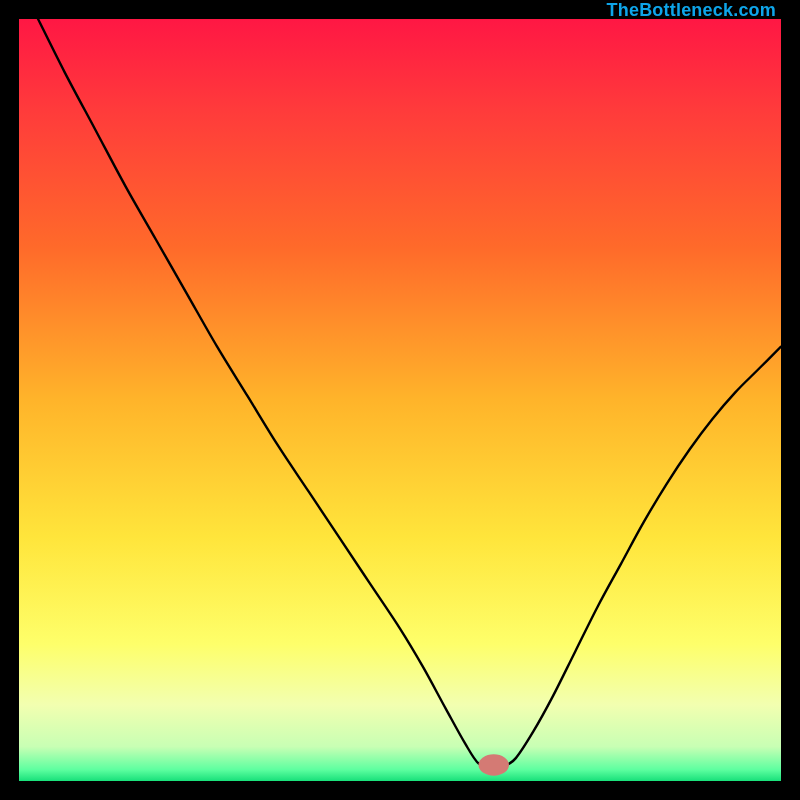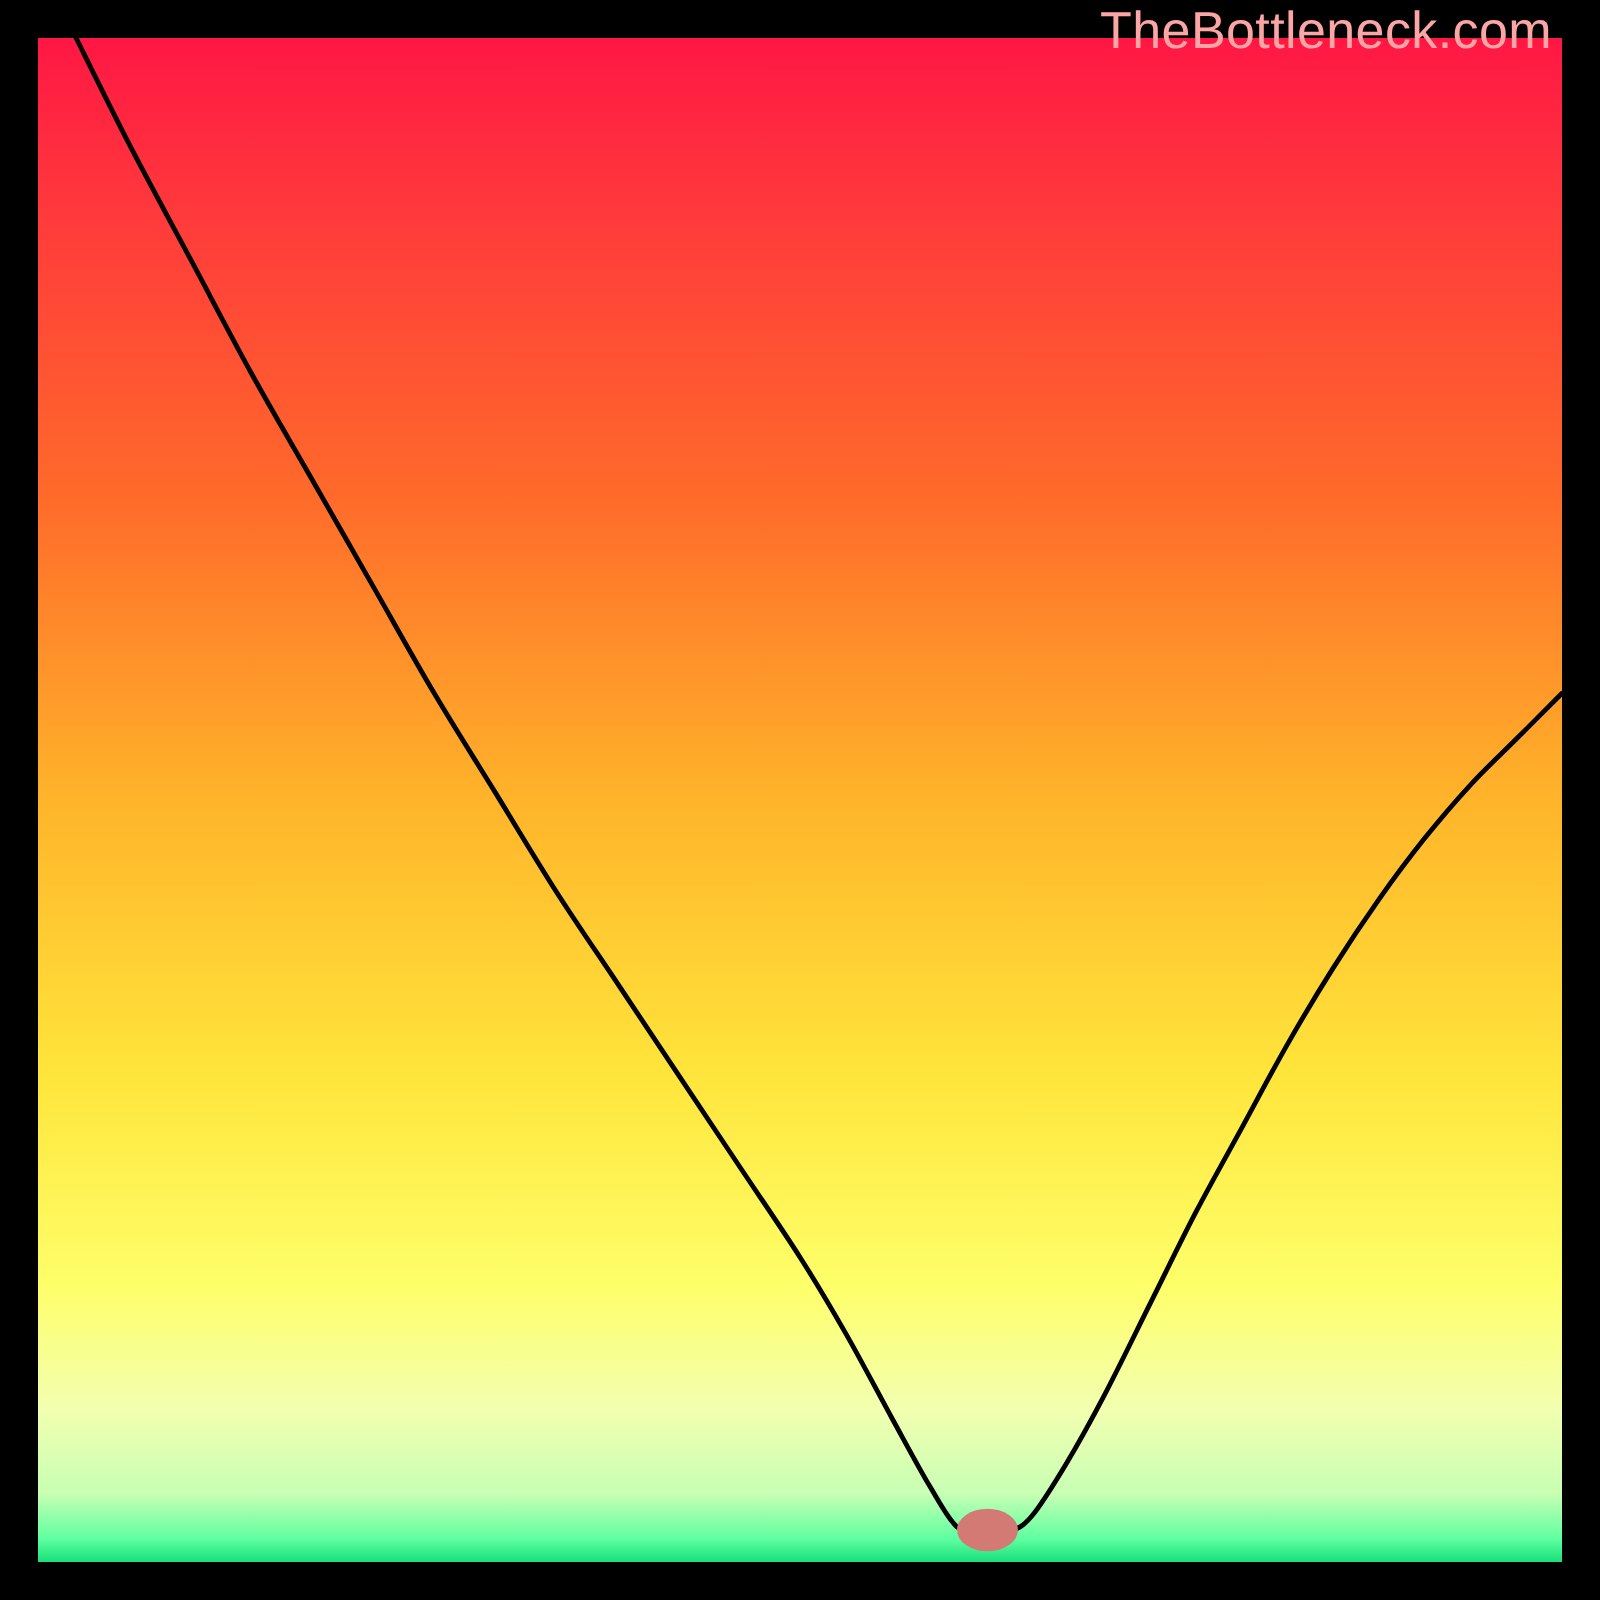--- a/index.html
+++ b/index.html
@@ -23,23 +23,23 @@
     position: absolute;
     left: 0;
     top: 0;
     width: 762px;
     height: 762px;
   }
   .watermark {
     position: absolute;
     top: 0px;
     right: 24px;
-    color: #fca5a5;
-    font-size: 26px;
-    font-weight: 400;
+    color: #0ea5e9;
+    font-size: 18px;
+    font-weight: 700;
     letter-spacing: 0.2px;
     z-index: 5;
   }
   svg { display: block; }
 </style>
 </head>
 <body>
 
 <div class="frame">
   <svg class="plot-area" viewBox="0 0 762 762" width="762" height="762" preserveAspectRatio="none">

